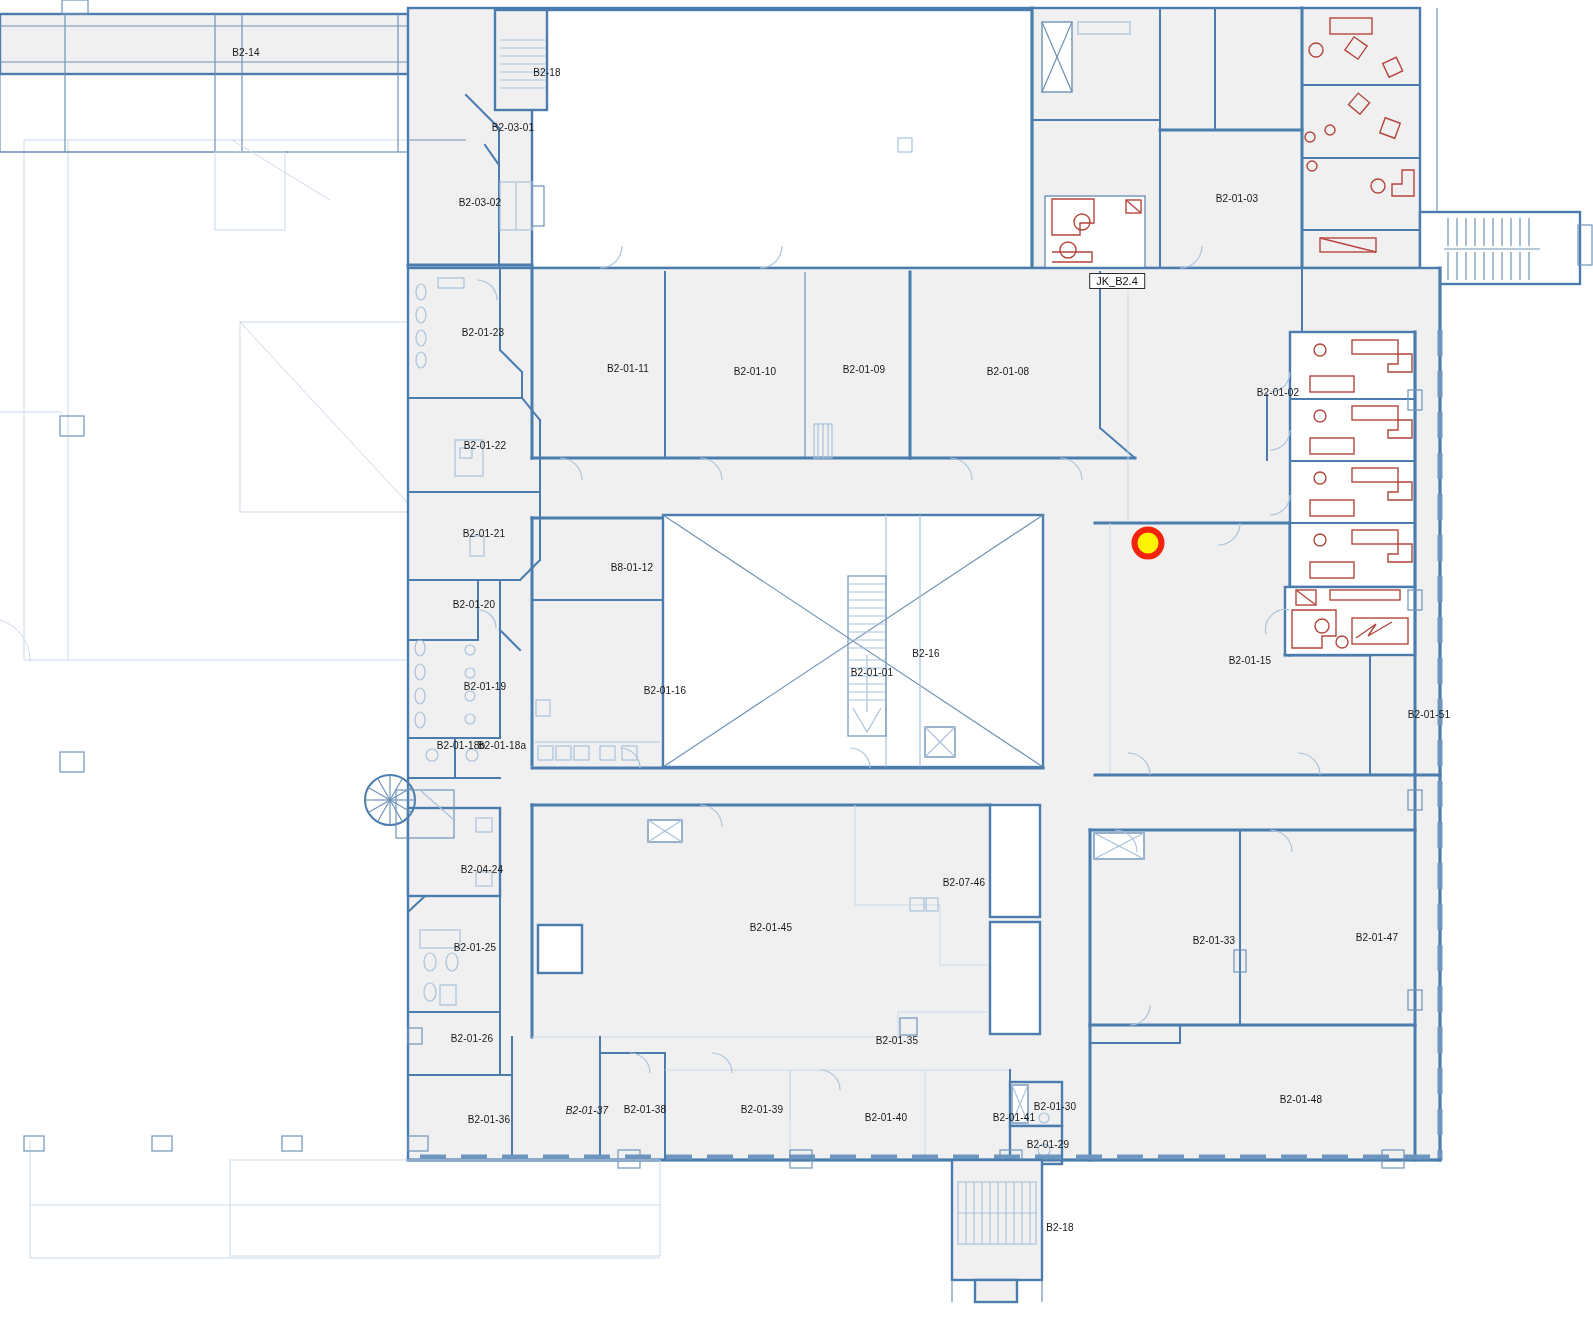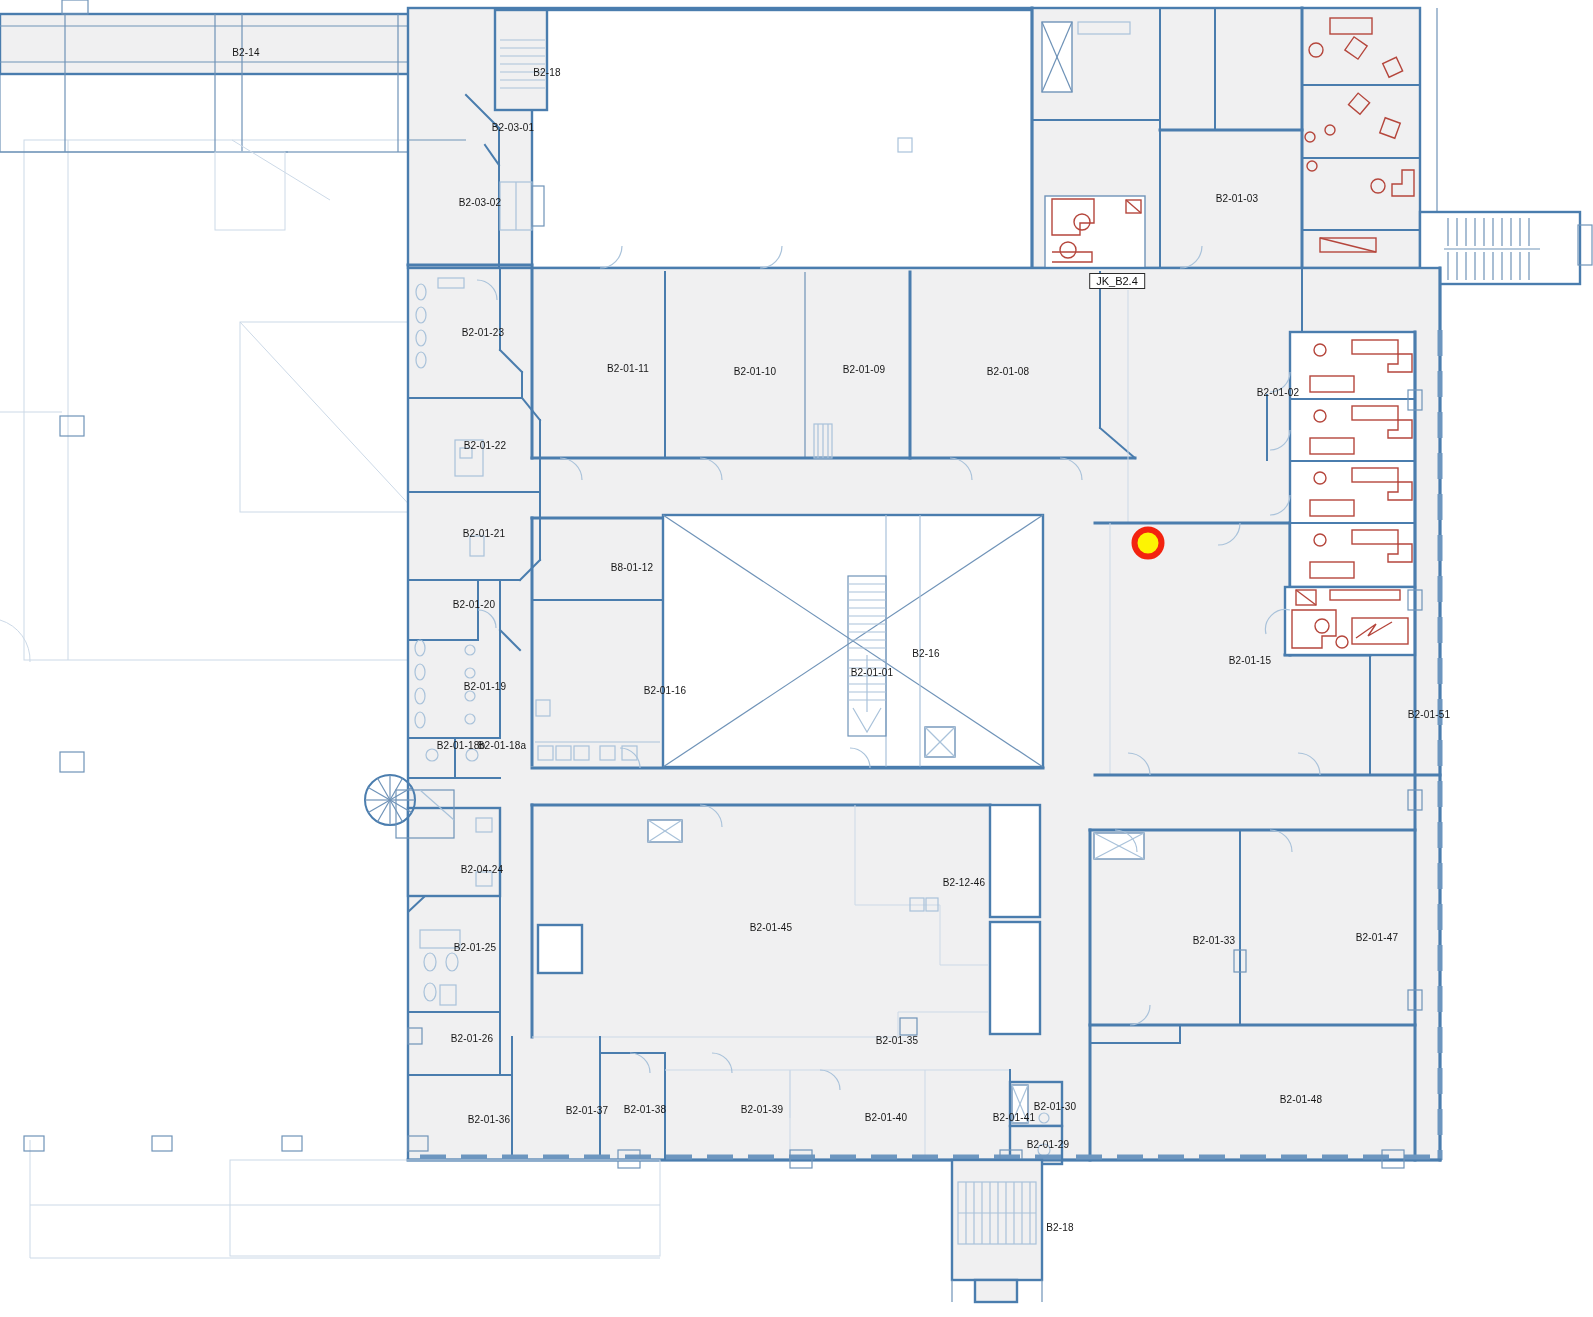--- a/index.html
+++ b/index.html
@@ -465,30 +465,30 @@
       <div class="room-label" style="left: 450px; top: 604px;">B2-01-20</div>
       <div class="room-label" style="left: 902px; top: 653px;">B2-16</div>
       <div class="room-label" style="left: 1226px; top: 660px;">B2-01-15</div>
       <div class="room-label" style="left: 848px; top: 672px;">B2-01-01</div>
       <div class="room-label" style="left: 461px; top: 686px;">B2-01-19</div>
       <div class="room-label" style="left: 609px; top: 690px; margin-left: 32px;">B2-01-16</div>
       <div class="room-label" style="left: 1405px; top: 714px;">B2-01-51</div>
       <div class="room-label" style="left: 437px; top: 745px;">B2-01-18b</div>
       <div class="room-label" style="left: 478px; top: 745px;">B2-01-18a</div>
       <div class="room-label" style="left: 458px; top: 869px;">B2-04-24</div>
-      <div class="room-label" style="left: 940px; top: 882px;">B2-12-46</div>
+      <div class="room-label" style="left: 940px; top: 882px;">B2-07-46</div>
       <div class="room-label" style="left: 747px; top: 927px;">B2-01-45</div>
       <div class="room-label" style="left: 1190px; top: 940px;">B2-01-33</div>
       <div class="room-label" style="left: 1353px; top: 937px;">B2-01-47</div>
       <div class="room-label" style="left: 451px; top: 947px;">B2-01-25</div>
       <div class="room-label" style="left: 448px; top: 1038px;">B2-01-26</div>
       <div class="room-label" style="left: 873px; top: 1040px;">B2-01-35</div>
       <div class="room-label" style="left: 1277px; top: 1099px;">B2-01-48</div>
       <div class="room-label" style="left: 1031px; top: 1106px;">B2-01-30</div>
-      <div class="room-label" style="left: 563px; top: 1110px;">B2-01-37</div>
+      <div class="room-label" style="left: 563px; top: 1110px; font-style: italic;">B2-01-37</div>
       <div class="room-label" style="left: 621px; top: 1109px;">B2-01-38</div>
       <div class="room-label" style="left: 738px; top: 1109px;">B2-01-39</div>
       <div class="room-label" style="left: 862px; top: 1117px;">B2-01-40</div>
       <div class="room-label" style="left: 980px; top: 1117px; margin-left: 10px;">B2-01-41</div>
       <div class="room-label" style="left: 465px; top: 1119px;">B2-01-36</div>
       <div class="room-label" style="left: 1024px; top: 1144px;">B2-01-29</div>
       <div class="room-label" style="left: 1036px; top: 1227px;">B2-18</div>
     </div>
 
 <div id="jk-label" style="left: 1117px; top: 281px;">JK_B2.4</div>

